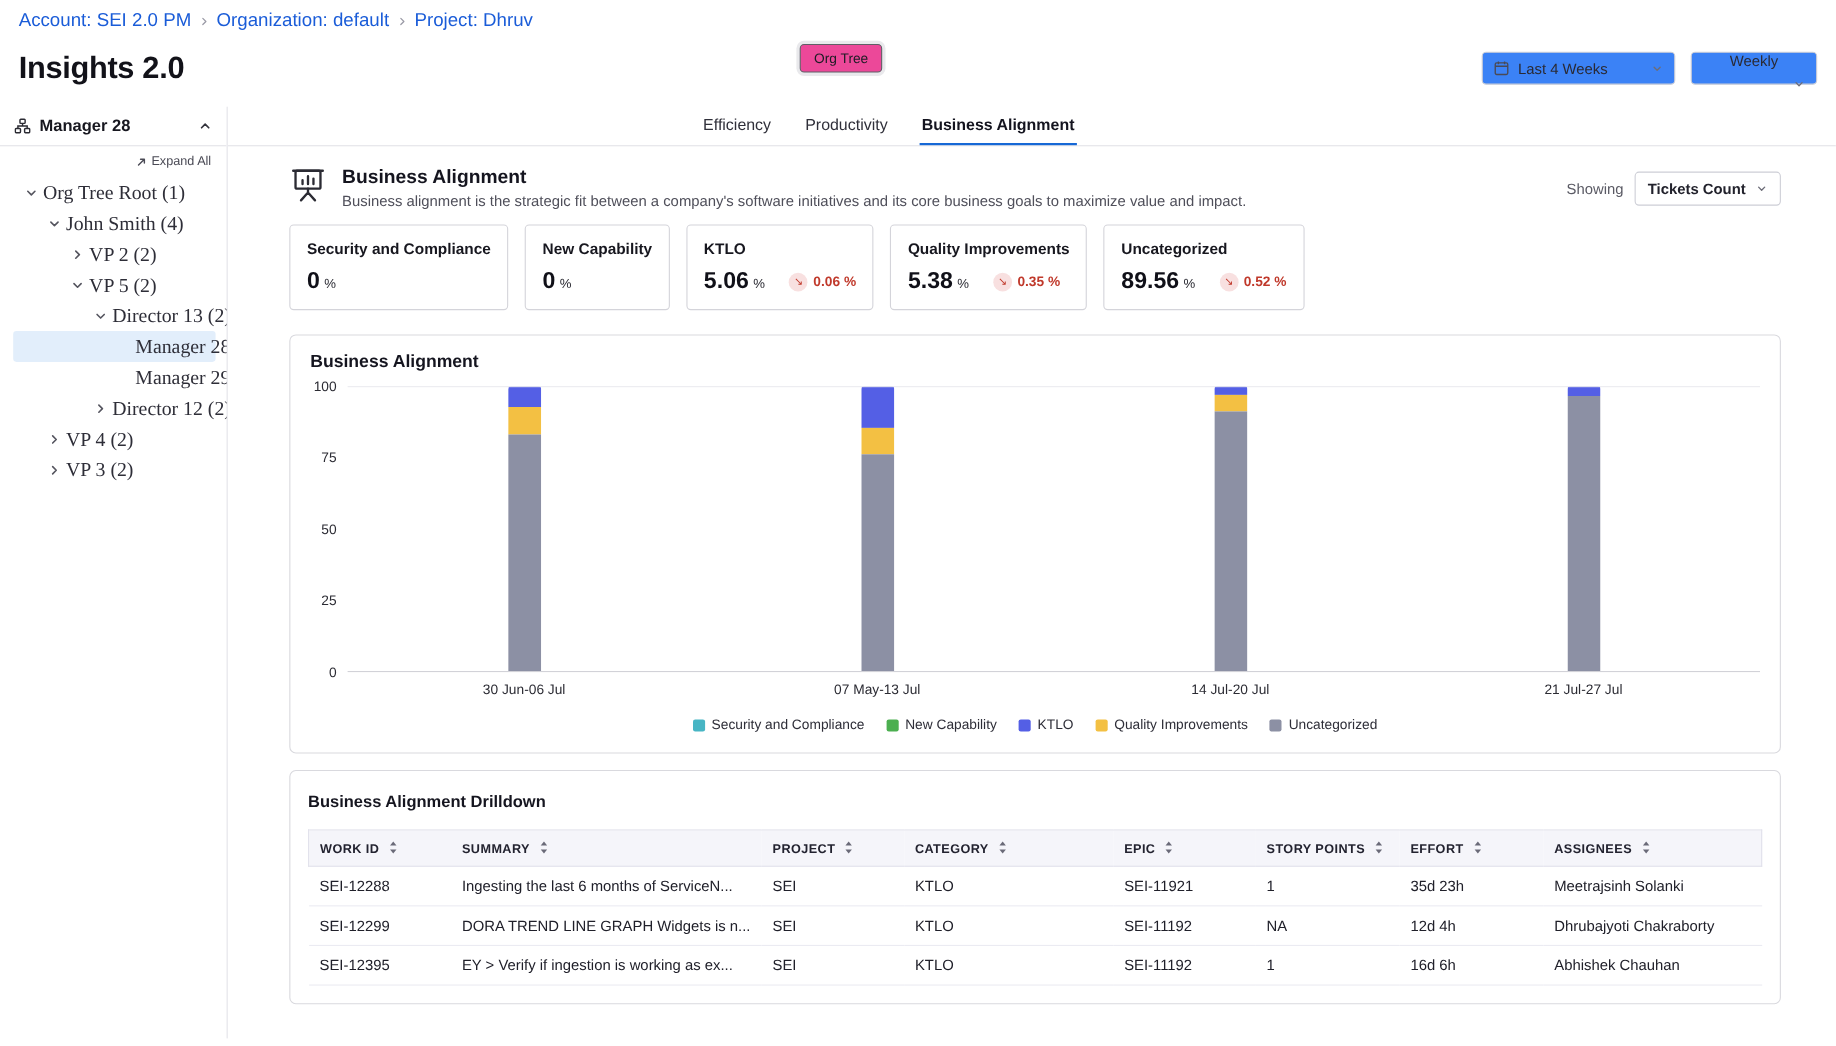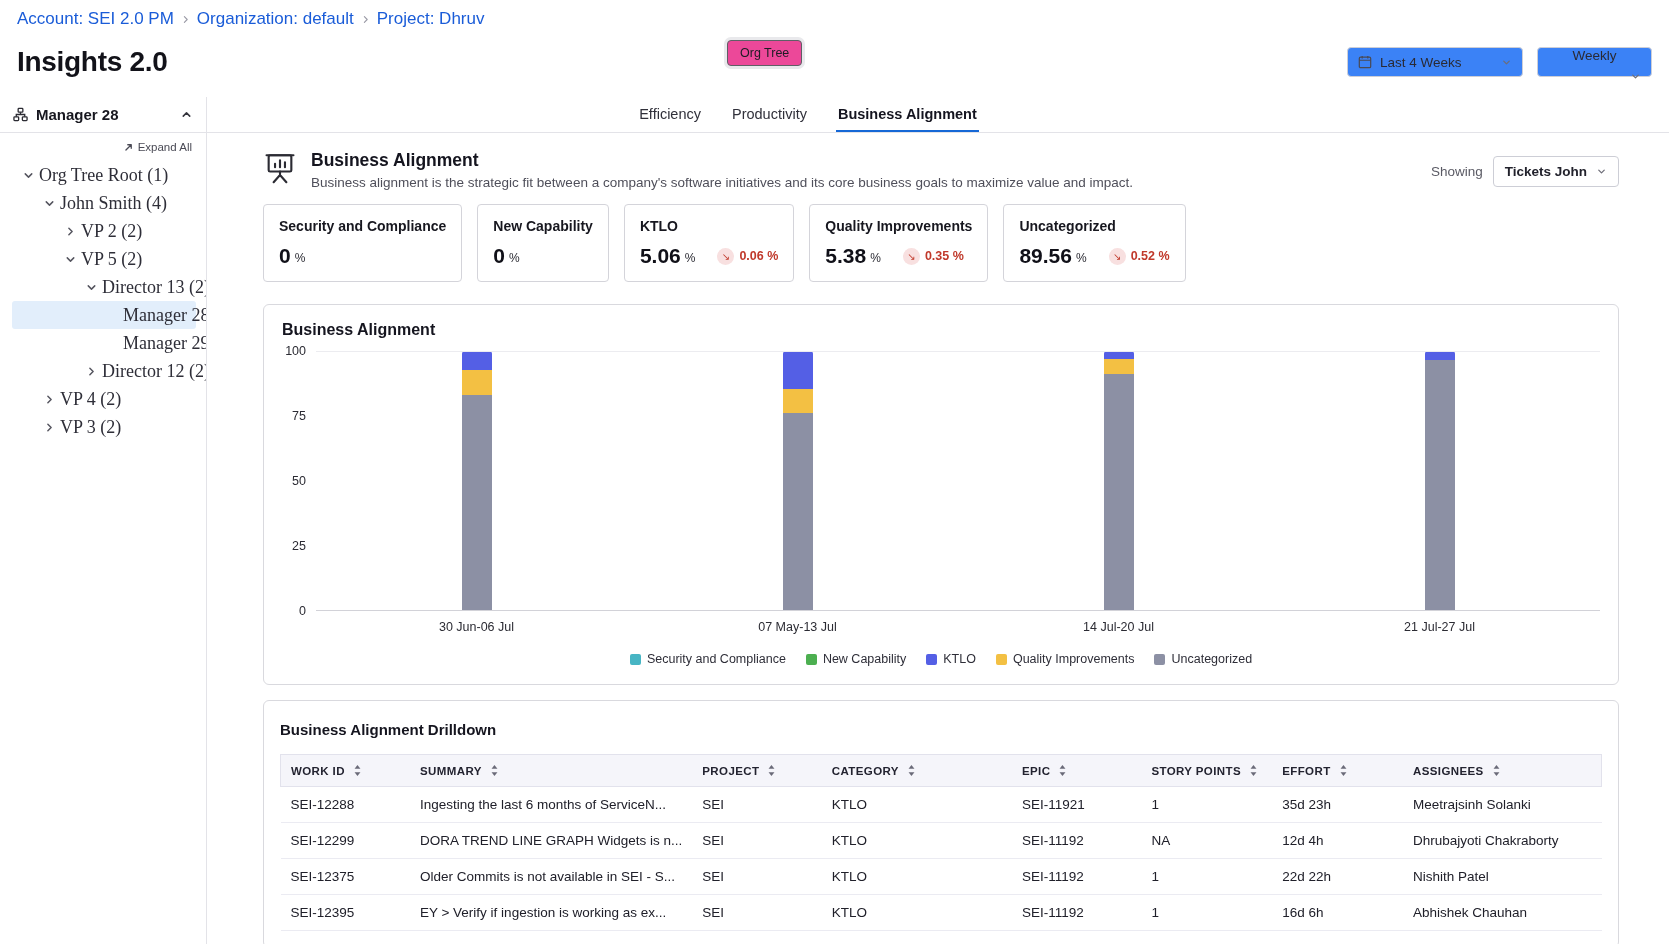--- a/index.html
+++ b/index.html
@@ -296,21 +296,21 @@
                 <path d="M12 14.5V17M12 17l-4.5 5M12 17l4.5 5"></path>
               </svg>
             </span>
           <div>
             <div class="sec-title">Business Alignment</div>
             <div class="sec-desc">Business alignment is the strategic fit between a company's software initiatives and its core business goals to maximize value and impact.</div>
           </div>
           <div class="showing">
             <span class="showing-label">Showing</span>
             <div class="showing-select">
-              <span>Tickets John</span>
+              <span>Tickets Count</span>
               <span class="icn" style="color:#6d6d78">
                 <svg width="11" height="11" viewBox="0 0 16 16" fill="none" stroke="currentColor" stroke-width="1.8" stroke-linecap="round" stroke-linejoin="round">
                     <path d="M4 6l4 4 4-4"></path>
                   </svg>
                 </span>
             </div>
           </div>
         </div>
 
         <div class="kpi-row" id="kpiRow">
@@ -504,30 +504,20 @@
                   <td>SEI-12299</td>
                   <td>DORA TREND LINE GRAPH Widgets is n...</td>
                   <td>SEI</td>
                   <td>KTLO</td>
                   <td>SEI-11192</td>
                   <td>NA</td>
                   <td>12d 4h</td>
                   <td>Dhrubajyoti Chakraborty</td>
                 </tr>
                 <tr>
-                  <td>SEI-12375</td>
-                  <td>Older Commits is not available in SEI - S...</td>
-                  <td>SEI</td>
-                  <td>KTLO</td>
-                  <td>SEI-11192</td>
-                  <td>1</td>
-                  <td>22d 22h</td>
-                  <td>Nishith Patel</td>
-                </tr>
-                <tr>
                   <td>SEI-12395</td>
                   <td>EY &gt; Verify if ingestion is working as ex...</td>
                   <td>SEI</td>
                   <td>KTLO</td>
                   <td>SEI-11192</td>
                   <td>1</td>
                   <td>16d 6h</td>
                   <td>Abhishek Chauhan</td>
                 </tr>
               </tbody>

